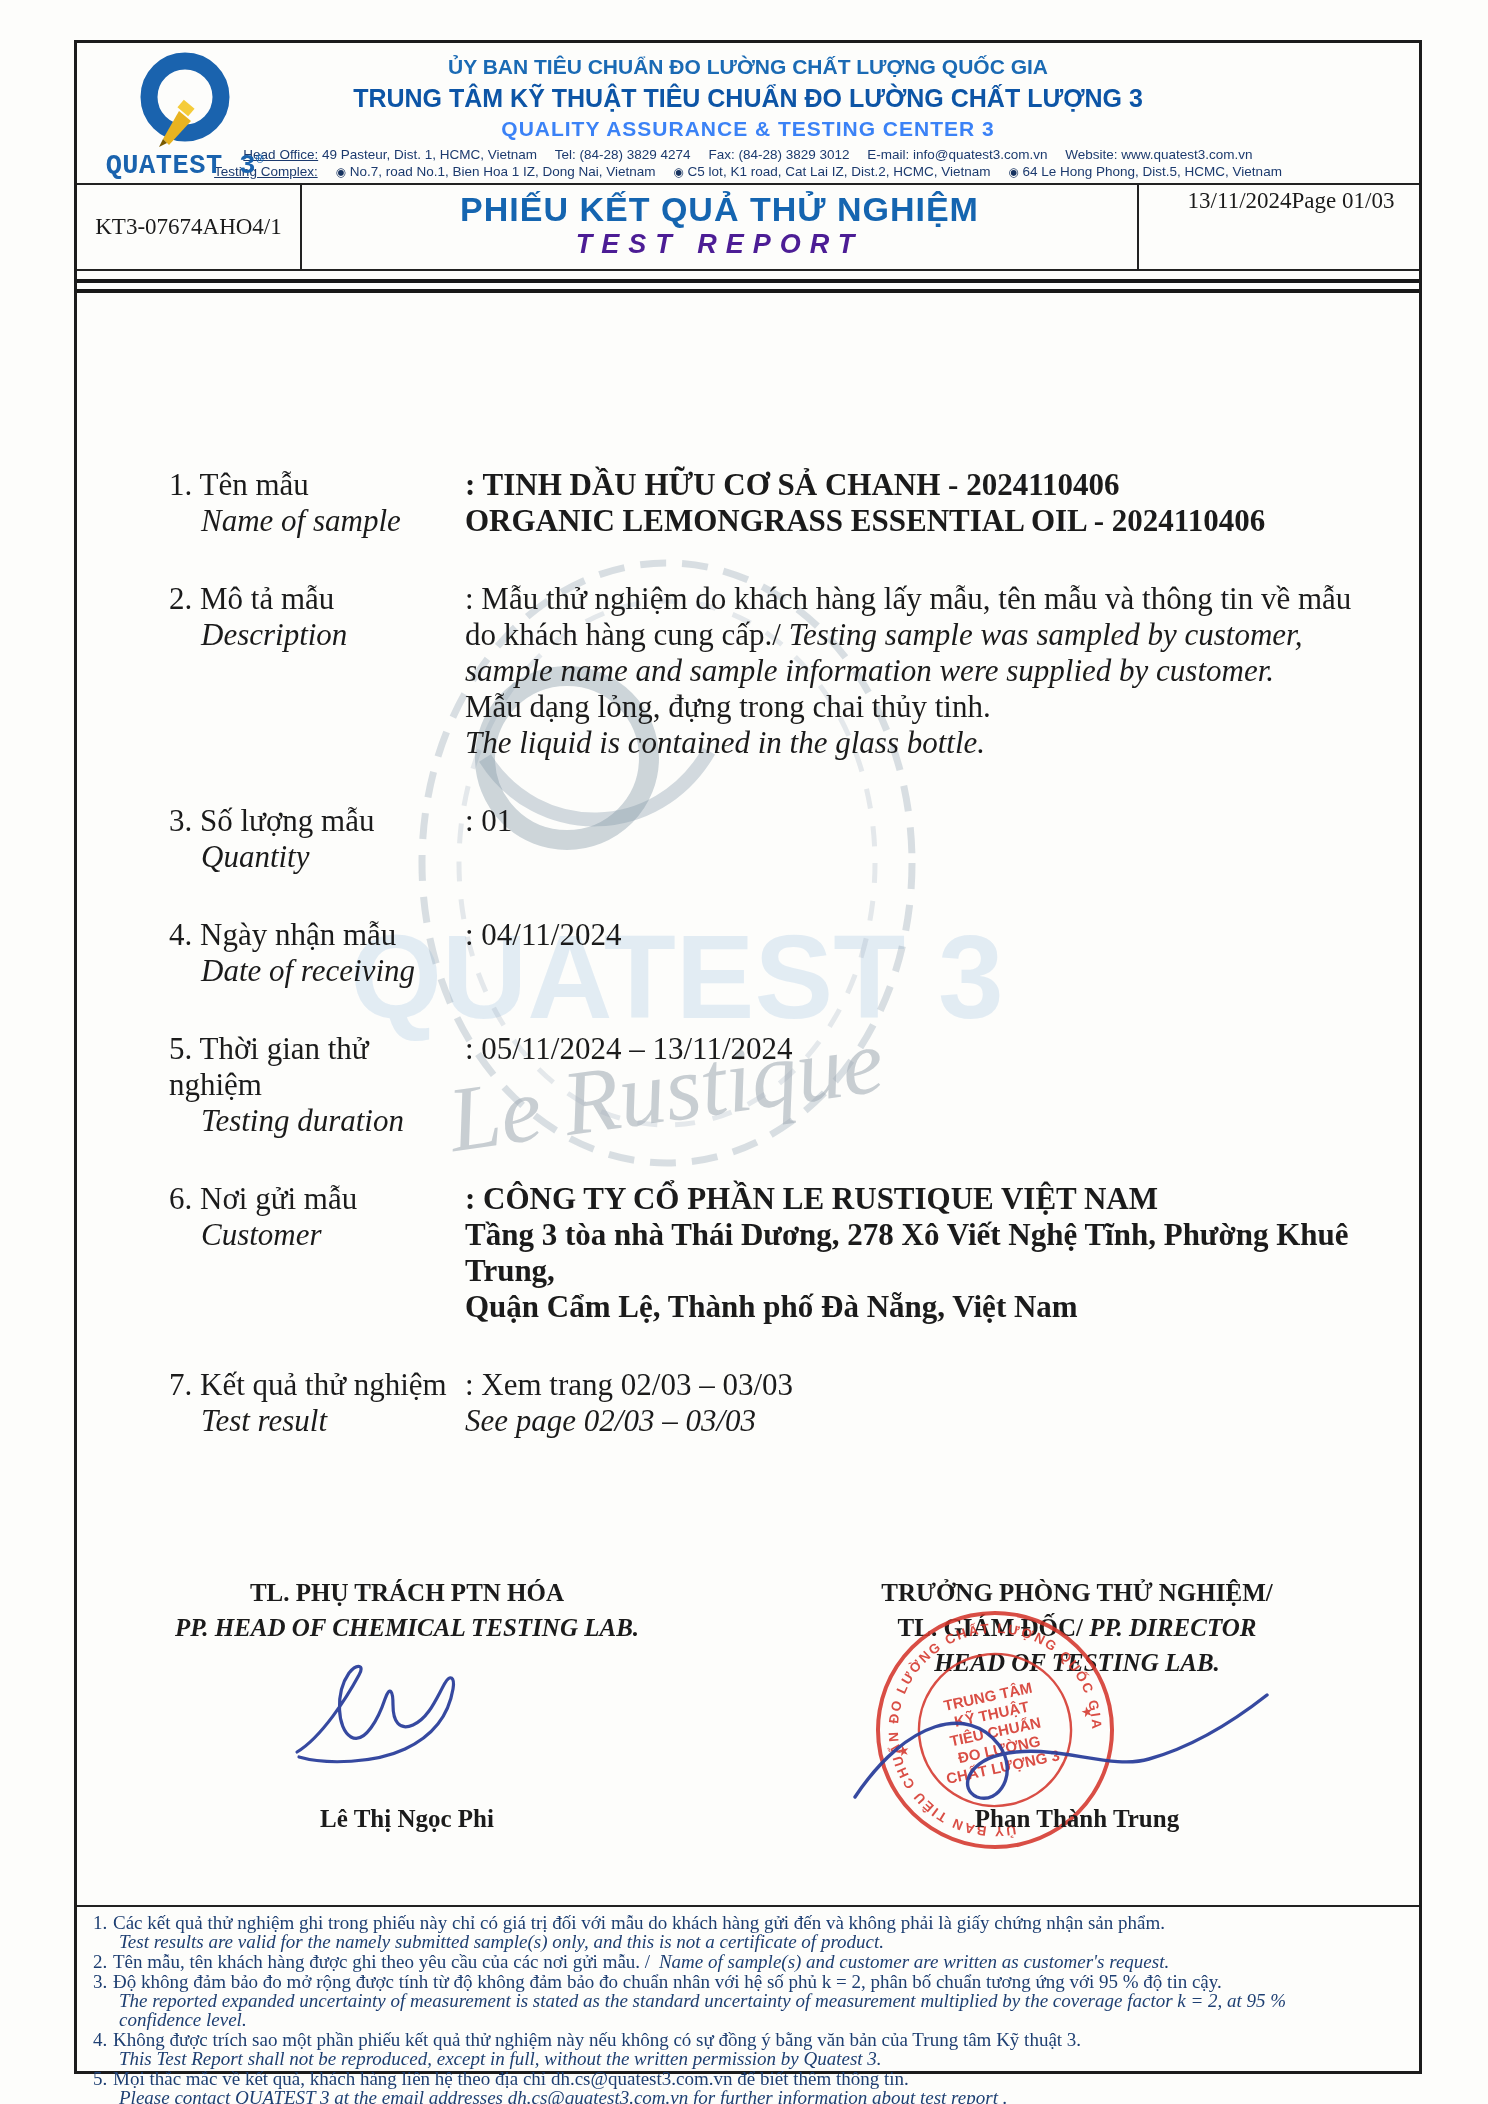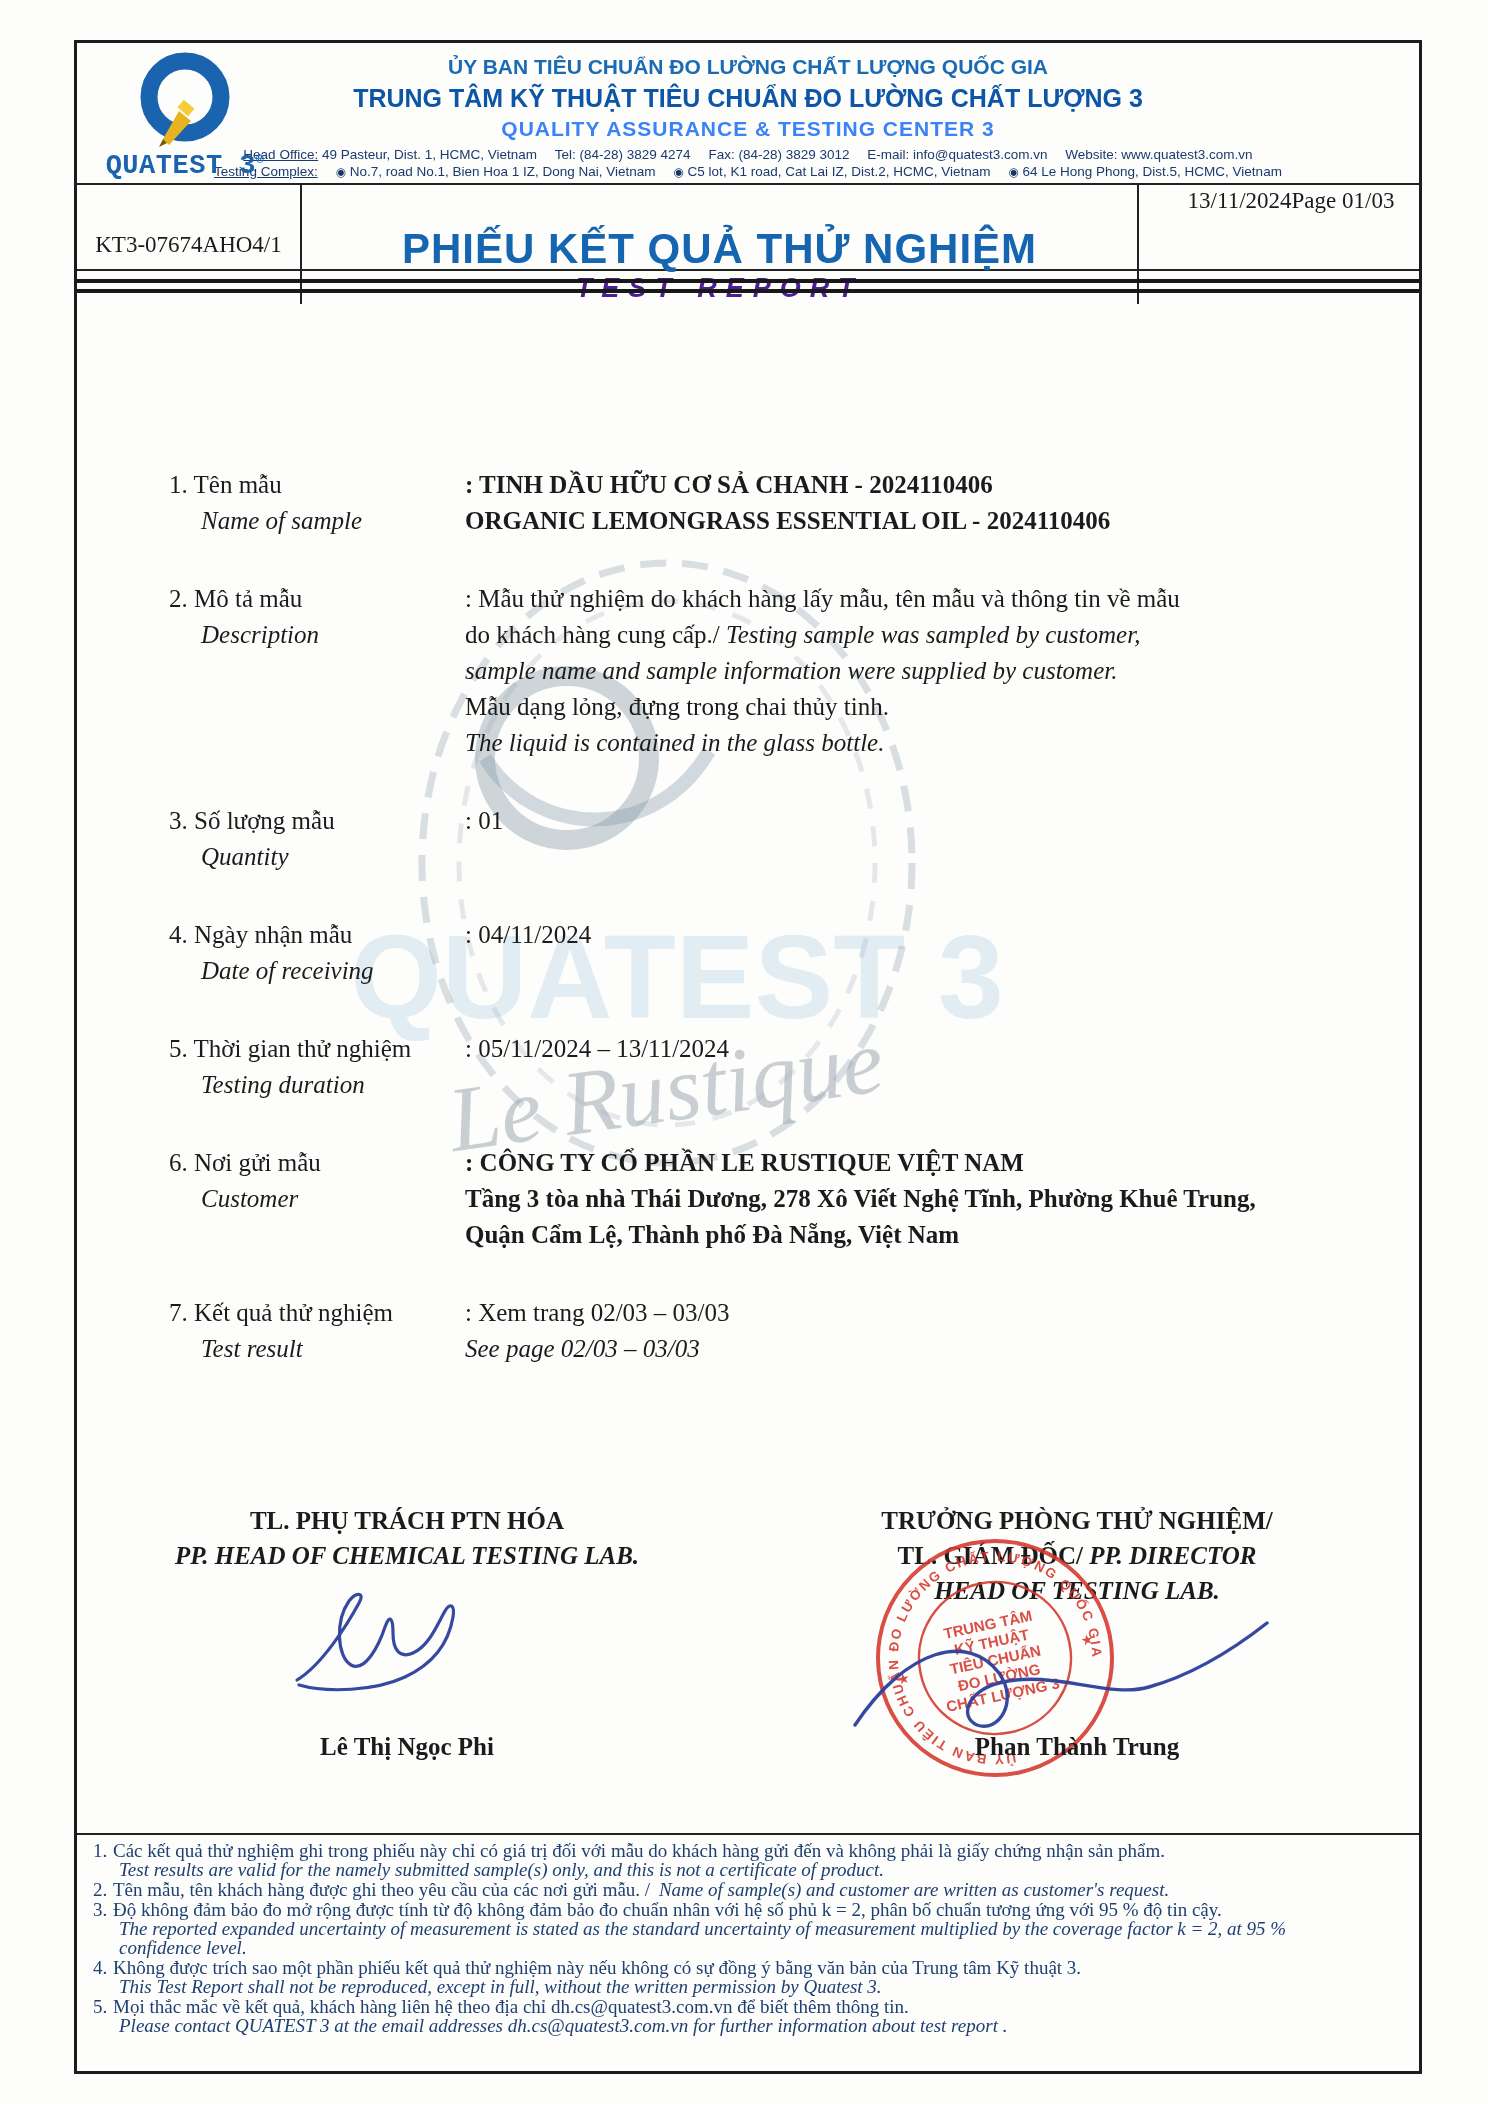--- a/index.html
+++ b/index.html
@@ -24,29 +24,29 @@
   .contact .seg{margin-left:14px;}
   .contact .seg:first-child{margin-left:0;}
   .contact .lab{text-decoration:underline;}
   .contact2{margin-top:2px;}
   .pin{color:#16325f;font-size:12px;}
 
   
   .band{display:grid;grid-template-columns:225px 1fr 280px;border-top:2px solid #222;border-bottom:2px solid #222;height:84px;position:relative;z-index:1;background:transparent;}
   .cell-code{display:flex;align-items:center;justify-content:center;font-size:23px;border-right:2px solid #222;}
   .cell-title{text-align:center;padding-top:5px;border-right:2px solid #222;}
-  .title-vi{font-family:"Liberation Sans","DejaVu Sans",sans-serif;font-weight:bold;font-size:42px;color:#1565b0;letter-spacing:1px;margin-top:35px;}
+  .title-vi{font-family:"Liberation Sans","DejaVu Sans",sans-serif;font-weight:bold;font-size:34px;color:#1565b0;letter-spacing:1px;}
   .title-en{font-family:"Liberation Sans","DejaVu Sans",sans-serif;font-weight:bold;font-style:italic;font-size:27px;color:#4c1d95;letter-spacing:9px;}
   .cell-meta{display:flex;flex-direction:row;justify-content:center;padding-left:24px;font-size:23px;line-height:31px;}
   .rule1{height:4px;background:#181818;margin-top:8px;position:relative;z-index:1;}
   .rule2{height:4px;background:#181818;margin-top:6px;position:relative;z-index:1;}
 
   
   .bodyblk{position:relative;z-index:1;padding:174px 36px 0 92px;}
-  .item{display:flex;margin-bottom:42px;font-size:25px;line-height:36px;}
+  .item{display:flex;margin-bottom:42px;font-size:31px;line-height:36px;}
   .item .lbl{width:296px;flex-shrink:0;}
   .lbl .en{font-style:italic;padding-left:32px;}
   .val .b{font-weight:bold;}
   .i{font-style:italic;}
 
   
   .sig{position:relative;z-index:1;height:330px;margin-top:136px;font-size:25px;}
   .sig-title-l{position:absolute;left:60px;top:0;width:540px;text-align:center;font-weight:bold;line-height:35px;}
   .sig-title-r{position:absolute;left:690px;top:0;width:620px;text-align:center;font-weight:bold;line-height:35px;z-index:1;}
   .sig-name-l{position:absolute;left:60px;top:230px;width:540px;text-align:center;font-weight:bold;}

